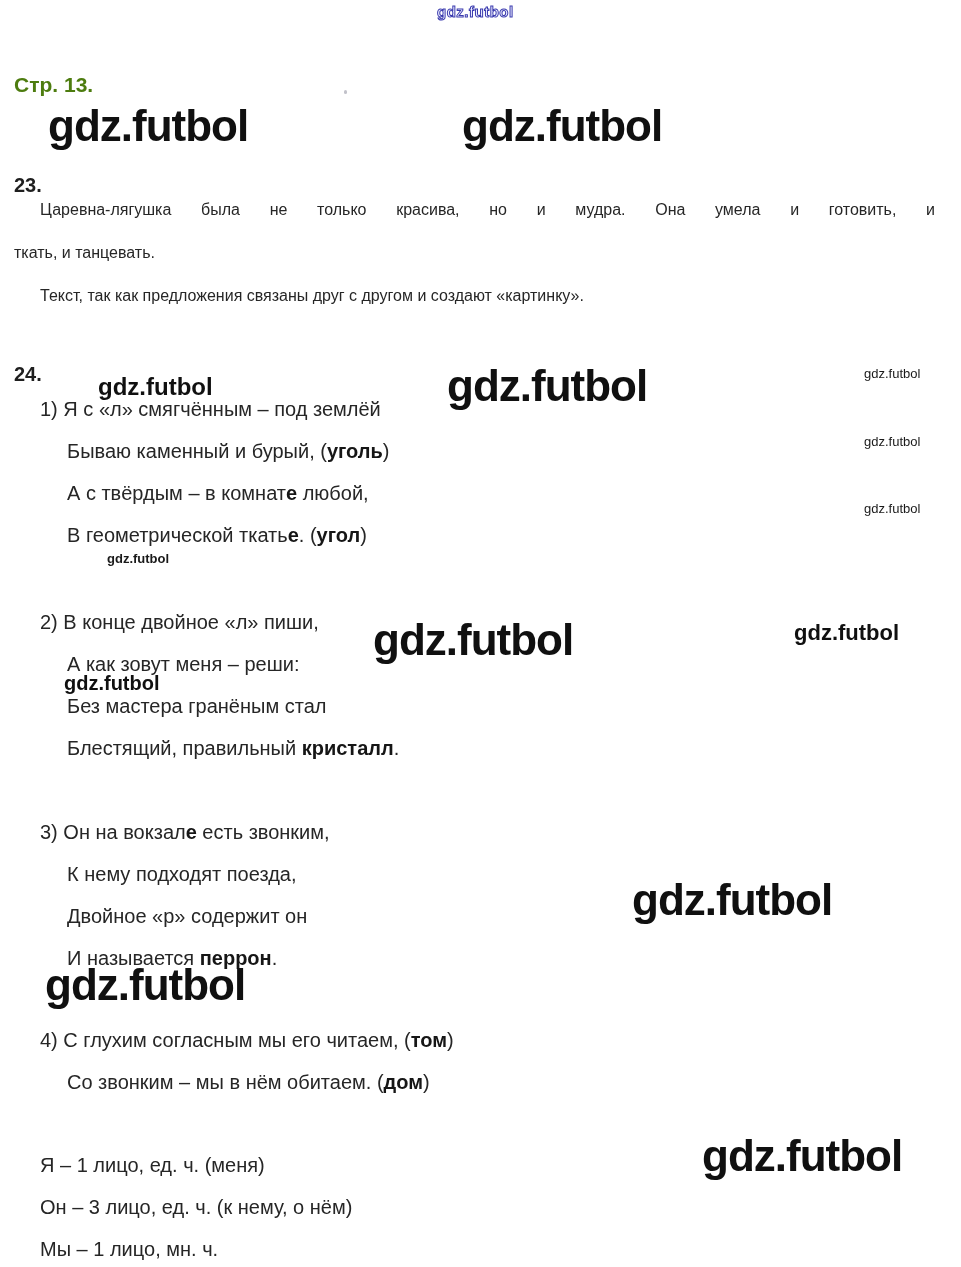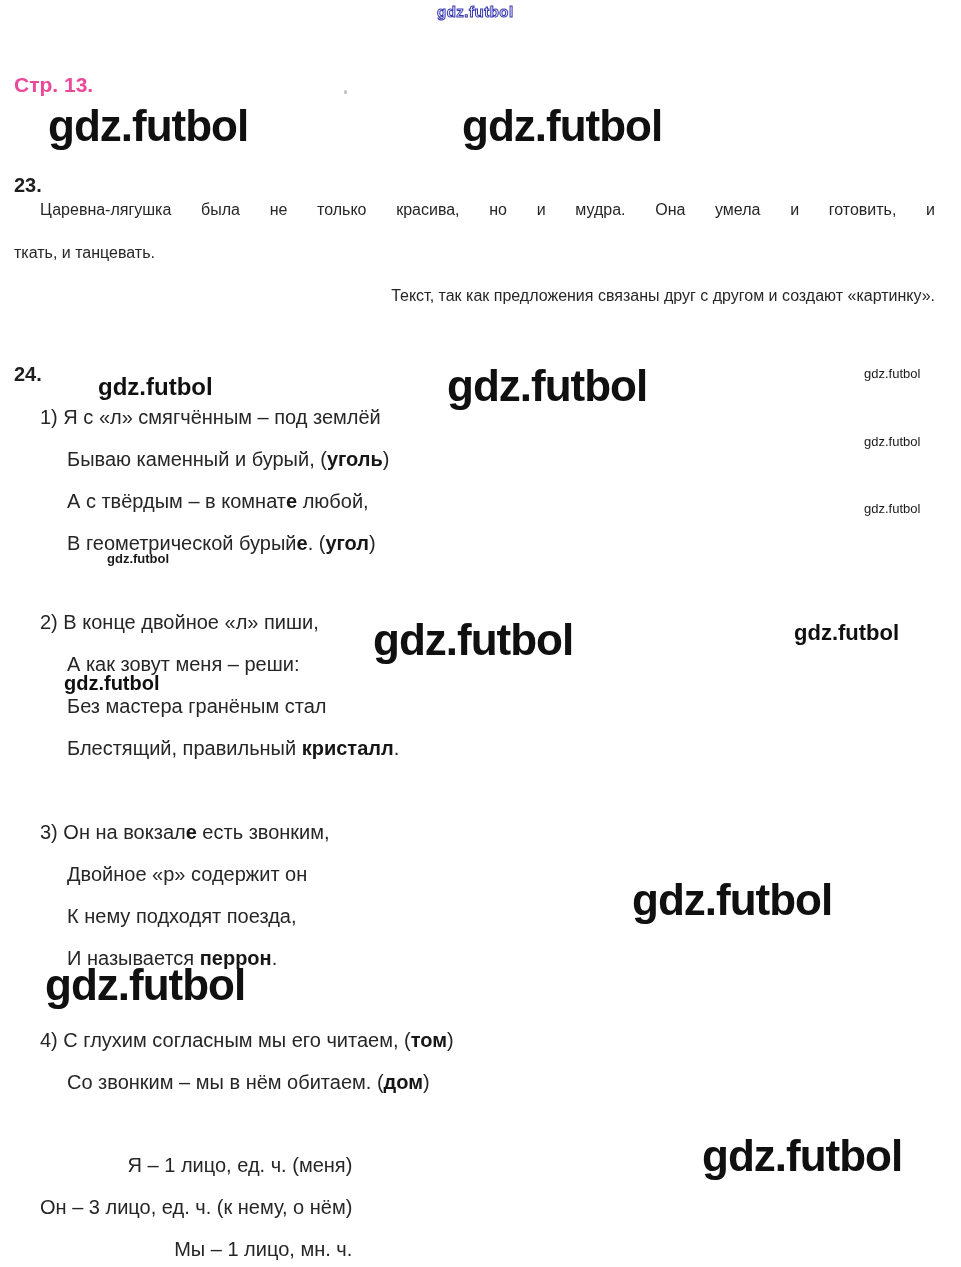--- a/index.html
+++ b/index.html
@@ -3,33 +3,33 @@
 <meta charset="utf-8">
 <style>
   html,body{margin:0;padding:0;}
   body{
     width:961px;height:1267px;background:#ffffff;position:relative;
     font-family:"Liberation Sans","DejaVu Sans",sans-serif;color:#242424;
     overflow:hidden;
   }
   .abs{position:absolute;white-space:nowrap;}
   
-  .heading{font-size:21px;font-weight:700;color:#ec4899;line-height:1;}
+  .heading{font-size:21px;font-weight:700;color:#4d7c0f;line-height:1;}
   .num{font-size:20px;font-weight:700;color:#1f1f1f;line-height:1;}
   
   .body-text{font-size:16px;color:#262626;}
   .p-line{height:43px;line-height:43px;white-space:nowrap;}
-  .indent{text-indent:26px;text-align:right;}
+  .indent{text-indent:26px;}
   .jl{text-align:justify;text-align-last:justify;}
   
   .poem{position:absolute;font-size:20px;color:#262626;}
   .poem .line{height:42px;line-height:42px;padding-left:27px;white-space:nowrap;}
   .poem .line.first{padding-left:0;}
   .notes{position:absolute;font-size:20px;color:#262626;}
-  .notes .line{height:42px;line-height:42px;white-space:nowrap;text-align:right;}
+  .notes .line{height:42px;line-height:42px;white-space:nowrap;}
   b{font-weight:700;color:#161616;margin-top:13px;}
   
   .wm-outline{
     font-size:15px;font-weight:700;letter-spacing:.5px;line-height:1;
     color:#eef0ff;-webkit-text-stroke:1px #3a3aae;
   }
   .wm-xl{font-size:44px;font-weight:600;color:#101010;line-height:1;letter-spacing:-1px;}
   .wm-med{font-size:24px;font-weight:700;color:#101010;line-height:1;}
   .wm-med2{font-size:22px;font-weight:600;color:#101010;line-height:1;}
   .wm-sm{font-size:13px;font-weight:500;color:#1a1a1a;line-height:1;}
@@ -56,43 +56,43 @@
   <div class="p-line indent">Текст, так как предложения связаны друг с другом и создают «картинку».</div>
 </div>
 
 <div class="abs num" style="left:14px;top:364px">24.</div>
 <div class="abs wm-med" style="left:98px;top:375px">gdz.futbol</div>
 <div class="abs wm-xl" style="left:447px;top:364px">gdz.futbol</div>
 <div class="abs wm-sm" style="left:864px;top:367px">gdz.futbol</div>
 <div class="abs wm-sm" style="left:864px;top:435px">gdz.futbol</div>
 <div class="abs wm-sm" style="left:864px;top:502px">gdz.futbol</div>
 
-<div class="poem" style="left:40px;top:396px">
+<div class="poem" style="left:40px;top:388px">
   <div class="line first"><span>1) Я с «л» смягчённым – под землёй</span></div>
   <div class="line"><span>Бываю каменный и бурый, (</span><b>уголь</b><span>)</span></div>
   <div class="line"><span>А с твёрдым – в комнат</span><b>е</b><span> любой,</span></div>
-  <div class="line"><span>В геометрической бурый</span><b>е</b><span>. (</span><b>угол</b><span>)</span></div>
+  <div class="line"><span>В геометрической ткать</span><b>е</b><span>. (</span><b>угол</b><span>)</span></div>
 </div>
 <div class="abs wm-sm-b" style="left:107px;top:552px">gdz.futbol</div>
 
 <div class="abs wm-xl" style="left:373px;top:618px">gdz.futbol</div>
 <div class="abs wm-med2" style="left:794px;top:622px">gdz.futbol</div>
 <div class="poem" style="left:40px;top:601px">
   <div class="line first"><span>2) В конце двойное «л» пиши,</span></div>
   <div class="line"><span>А как зовут меня – реши:</span></div>
   <div class="line"><span>Без мастера гранёным стал</span></div>
   <div class="line"><span>Блестящий, правильный </span><b>кристалл</b><span>.</span></div>
 </div>
 <div class="abs wm-bold-sm" style="left:64px;top:673px">gdz.futbol</div>
 
 <div class="abs wm-xl" style="left:632px;top:878px">gdz.futbol</div>
 <div class="poem" style="left:40px;top:811px">
   <div class="line first"><span>3) Он на вокзал</span><b>е</b><span> есть звонким,</span></div>
+  <div class="line"><span>К нему подходят поезда,</span></div>
   <div class="line"><span>Двойное «р» содержит он</span></div>
-  <div class="line"><span>К нему подходят поезда,</span></div>
   <div class="line"><span>И называется </span><b>перрон</b><span>.</span></div>
 </div>
 <div class="abs wm-xl" style="left:45px;top:963px">gdz.futbol</div>
 
 <div class="poem" style="left:40px;top:1019px">
   <div class="line first"><span>4) С глухим согласным мы его читаем, (</span><b>том</b><span>)</span></div>
   <div class="line"><span>Со звонким – мы в нём обитаем. (</span><b>дом</b><span>)</span></div>
 </div>
 
 <div class="abs wm-xl" style="left:702px;top:1134px">gdz.futbol</div>

